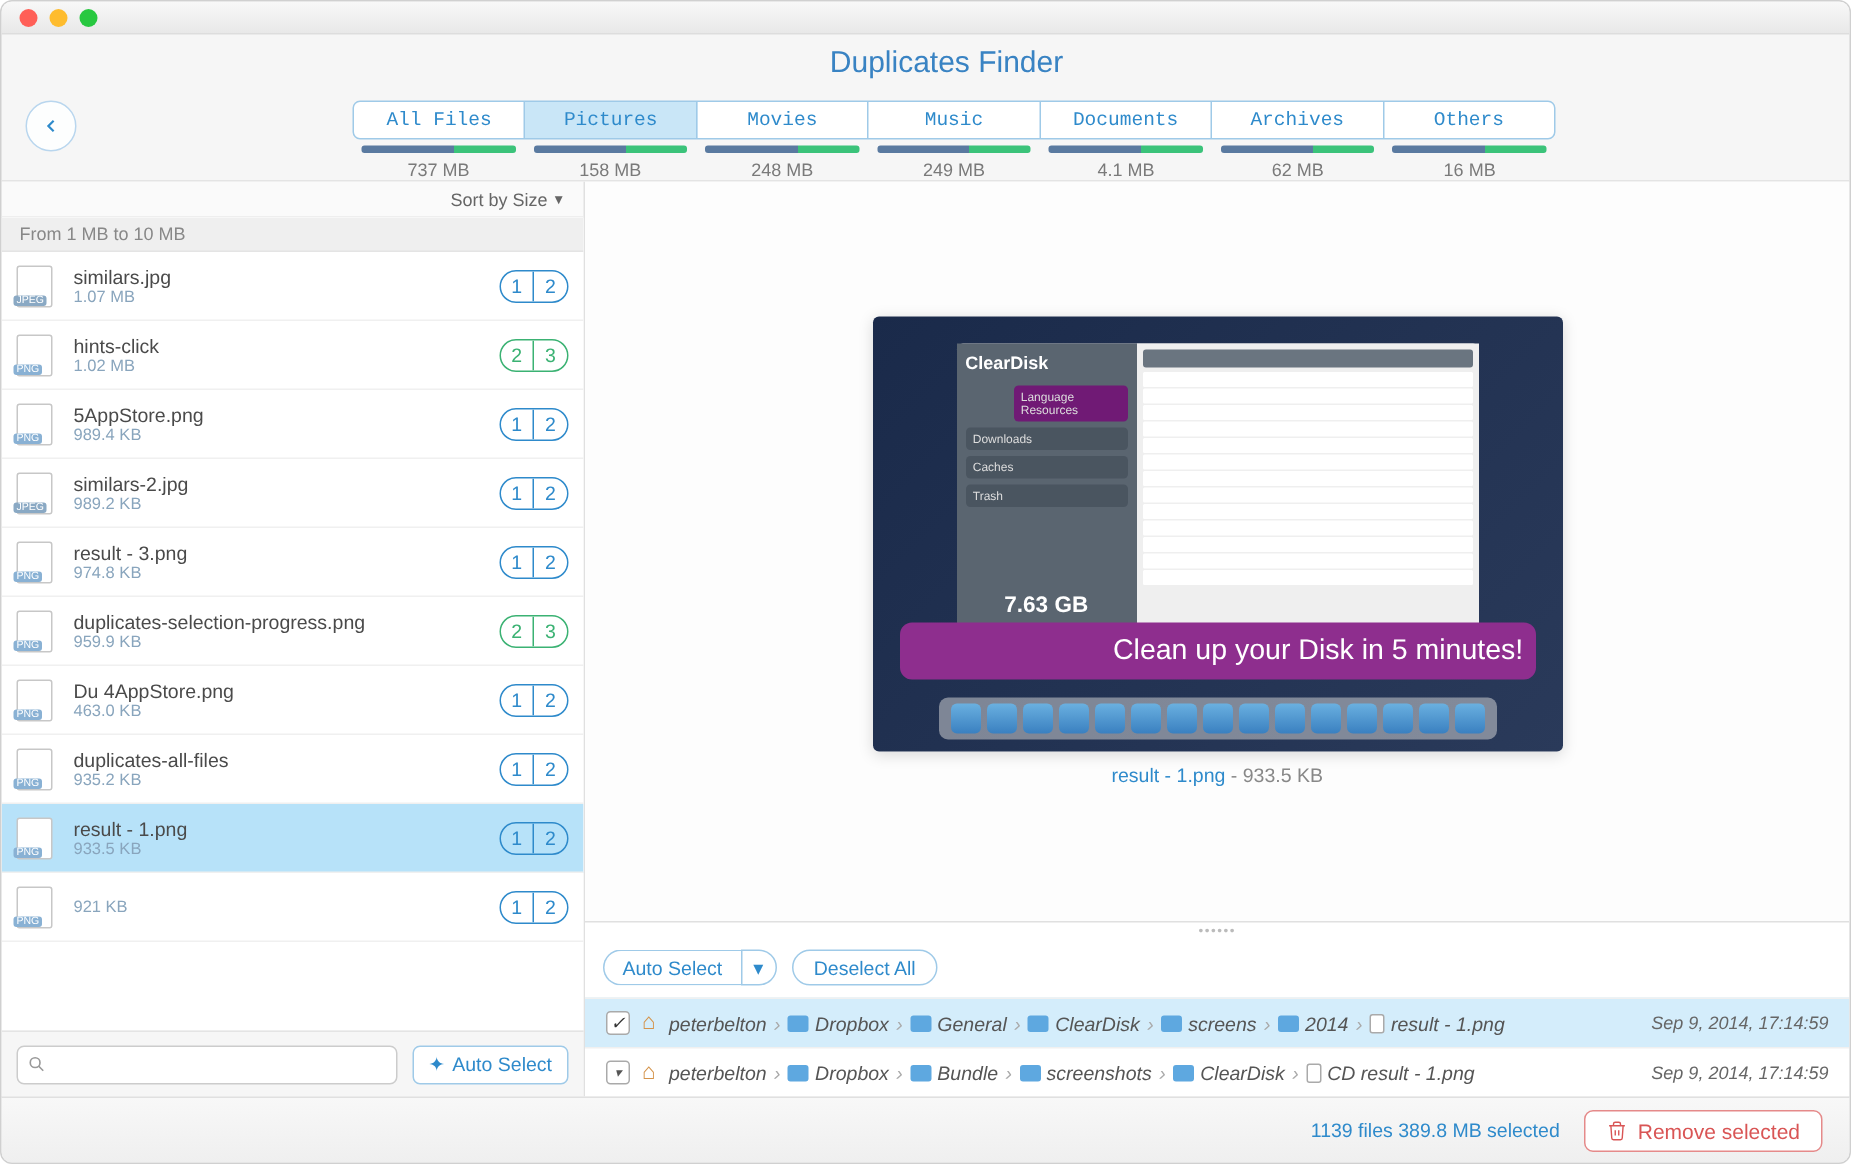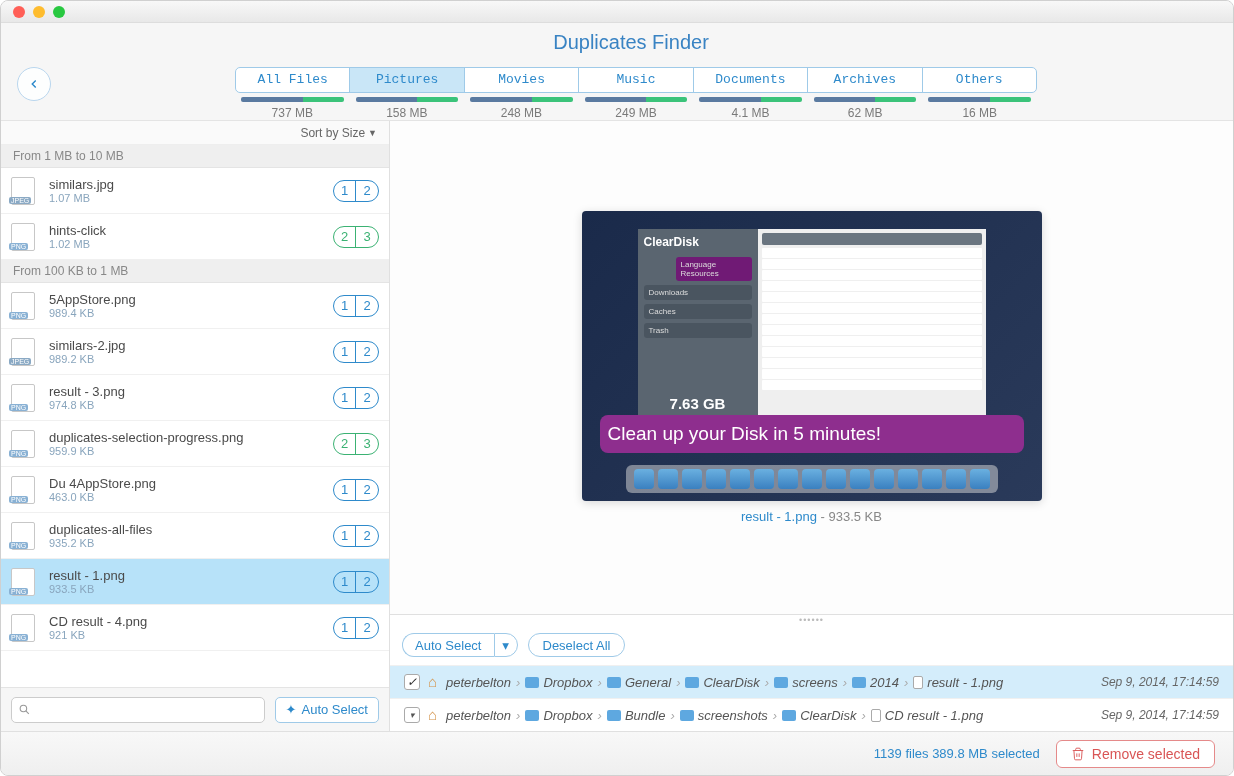--- a/index.html
+++ b/index.html
@@ -54,21 +54,21 @@
 .preview-window { position: absolute; top: 18px; left: 56px; right: 56px; height: 200px; background: #e8e8e8; border-radius: 4px; display: flex; }
 .pw-side { width: 120px; background: #5a6570; display: flex; flex-direction: column; padding: 6px; gap: 4px; }
 .pw-side .t { color: #fff; font-size: 12px; font-weight: 600; margin-bottom: 4px; }
 .pw-side .item { background: #4a5560; border-radius: 3px; padding: 3px 5px; color: #ddd; font-size: 8px; }
 .pw-side .item.hl { background: #701a75; margin-left: 32px; }
 .pw-side .big { color: #fff; font-size: 15px; text-align: center; margin-top: auto; font-weight: 600; }
 .pw-side .sub { color: #aaa; font-size: 7px; text-align: center; }
 .pw-main { flex: 1; background: #efefef; padding: 4px; }
 .pw-main .h { background: #6a7580; height: 12px; border-radius: 2px; margin-bottom: 3px; }
 .pw-main .r { height: 10px; background: #fff; margin-bottom: 1px; border-radius: 1px; }
-.banner { position: absolute; bottom: 48px; left: 18px; right: 18px; background: #8e2e8e; color: #fff; text-align: left; padding: 8px; border-radius: 8px; font-size: 19px; }
+.banner { position: absolute; bottom: 48px; left: 18px; right: 18px; background: #8e2e8e; color: #fff; text-align: right; padding: 8px; border-radius: 8px; font-size: 19px; }
 .dock { position: absolute; bottom: 8px; left: 50%; transform: translateX(-50%); display: flex; gap: 4px; background: rgba(220,220,220,.5); padding: 4px 8px; border-radius: 6px; }
 .dock .d { width: 20px; height: 20px; border-radius: 4px; background: linear-gradient(#6ab0e0,#3a80c0); }
 .preview-caption { margin-top: 8px; font-size: 13px; color: #888; }
 .preview-caption .fn { color: #2e8acb; font-weight: 500; }
 .drag-handle { height: 10px; display: flex; justify-content: center; align-items: center; color: #bbb; font-size: 9px; letter-spacing: 1px; }
 .detail-toolbar { height: 40px; display: flex; align-items: center; padding: 0 12px; gap: 10px; }
 .combo-btn { display: flex; height: 24px; }
 .combo-btn .main-btn { border: 1px solid #9fcae8; border-right: none; border-radius: 12px 0 0 12px; color: #2e8acb; background: #fff; padding: 0 12px; font-size: 13px; cursor: pointer; }
 .combo-btn .drop-btn { border: 1px solid #9fcae8; border-radius: 0 12px 12px 0; background: #fff; width: 24px; color: #2e8acb; cursor: pointer; display: flex; align-items: center; justify-content: center; }
 .oval-btn { height: 24px; border: 1px solid #9fcae8; border-radius: 12px; color: #2e8acb; background: #fff; padding: 0 14px; font-size: 13px; cursor: pointer; }
@@ -186,21 +186,20 @@
             </div>
             <div class="file-info">
               <div class="file-name">hints-click</div>
               <div class="file-size">1.02 MB</div>
             </div>
             <div class="pill green">
               <span>2</span>
               <span>3</span>
             </div>
           </div>
-          <div class="group-header">From 100 KB to 1 MB</div>
           <div class="file-row">
             <div class="file-icon">
               <div class="page"></div>
               <div class="label ">PNG</div>
             </div>
             <div class="file-info">
               <div class="file-name">5AppStore.png</div>
               <div class="file-size">989.4 KB</div>
             </div>
             <div class="pill">
@@ -291,21 +290,20 @@
               <span>1</span>
               <span>2</span>
             </div>
           </div>
           <div class="file-row">
             <div class="file-icon">
               <div class="page"></div>
               <div class="label ">PNG</div>
             </div>
             <div class="file-info">
-              <div class="file-name">CD result - 4.png</div>
               <div class="file-size">921 KB</div>
             </div>
             <div class="pill">
               <span>1</span>
               <span>2</span>
             </div>
           </div>
         </div>
       <div class="sidebar-footer">
         <div class="search-box">

